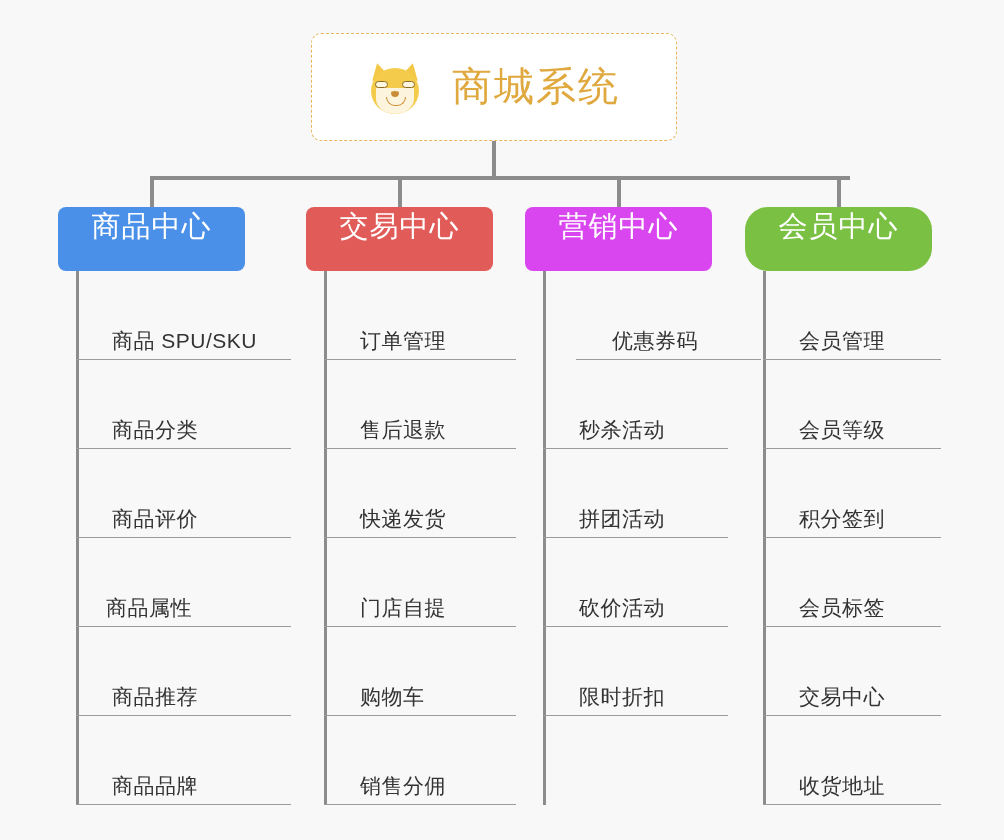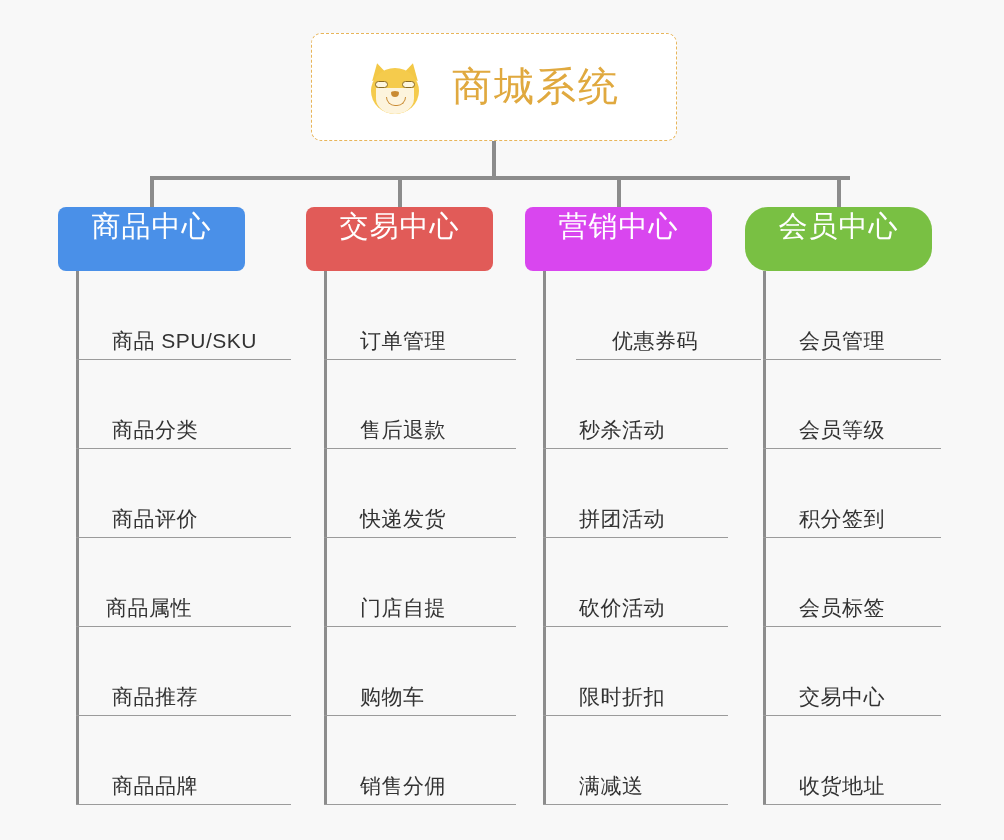--- a/index.html
+++ b/index.html
@@ -269,23 +269,20 @@
         </div>
         <div class="leaf" style="top: 178px; width: 185px; text-align: center;">
           <span class="leaf-label">拼团活动</span>
         </div>
         <div class="leaf" style="top: 267px; width: 185px;">
           <span class="leaf-label">砍价活动</span>
         </div>
         <div class="leaf" style="top: 356px; width: 185px;">
           <span class="leaf-label">限时折扣</span>
         </div>
-        <div class="leaf" style="top: 445px; width: 185px;">
-          <span class="leaf-label">满减送</span>
-        </div>
       </div>
       <div class="cat-box" style="left: 745px; background: rgb(121, 192, 67); border-radius: 23px;">
         <span>会员中心</span>
       </div>
       <div class="branch" style="left: 763px; width: 178px; height: 534px;">
         <div class="branch-trunk" style="height: 534px;"></div>
         <div class="leaf" style="top: 0px; width: 178px;">
           <span class="leaf-label">会员管理</span>
         </div>
         <div class="leaf" style="top: 89px; width: 178px;">

